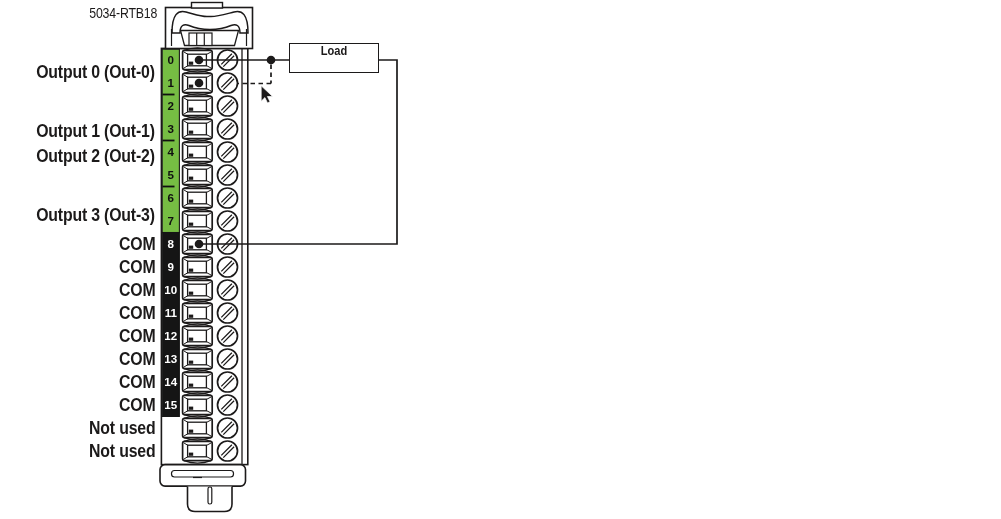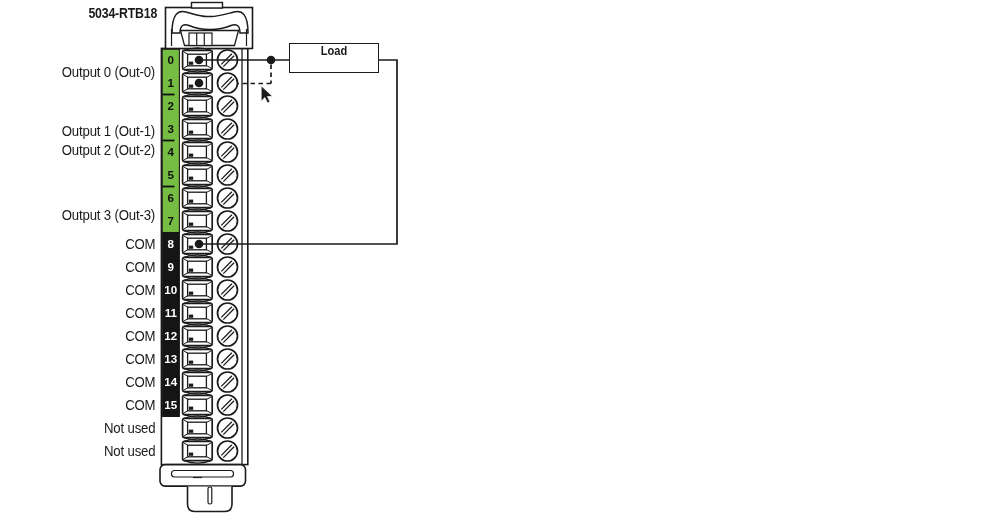--- a/index.html
+++ b/index.html
@@ -20,25 +20,25 @@
   .cond {
     display: inline-block; transform: scaleX(0.88);
     transform-origin: 100% 50%; white-space: nowrap;
   }
   .cond-c {
     display: block; transform: scaleX(0.88);
     transform-origin: 50% 50%; white-space: nowrap;
   }
   #page-title {
     position: absolute; top: 5px; right: 844px;
-    font-size: 14px; font-weight: 700; letter-spacing: -0.2px;
+    font-size: 14px; font-weight: 400; letter-spacing: -0.2px;
   }
   .lbl {
     position: absolute; right: 846px; height: 16px; line-height: 16px;
-    font-size: 15px; font-weight: 400; letter-spacing: -0.2px;
+    font-size: 18px; font-weight: 700; letter-spacing: -0.2px;
     text-align: right; white-space: nowrap;
   }
   #load-box {
     position: absolute; left: 289px; top: 43px; width: 90px; height: 30px;
     border: 1.7px solid var(--ink, #1c1a1a); background: #fff;
     display: flex; align-items: flex-start; justify-content: center;
     font-size: 12.6px; font-weight: 700;
   }
   #annotation {
     position: absolute; left: 253px; top: 100px; width: 130px;
@@ -301,21 +301,21 @@
     <path d="M261.2 85.8 L261.2 101.2 L264.9 97.6 L267.5 102.9 L270 101.7 L267.4 96.5 L272.6 96.5 Z" style="fill:var(--ink);stroke:#fff;stroke-width:0.7"></path>
   </svg>
 
   <div id="page-title">
     <span class="cond">5034-RTB18</span>
   </div>
 
   <div id="left-labels">
       <div class="lbl" style="top: 63.5px;"><span class="cond">Output 0 (Out-0)</span></div>
       <div class="lbl" style="top: 123px;"><span class="cond">Output 1 (Out-1)</span></div>
-      <div class="lbl" style="top: 142px;"><span class="cond">Output 2 (Out-2)</span></div>
+      <div class="lbl" style="top: 148px;"><span class="cond">Output 2 (Out-2)</span></div>
       <div class="lbl" style="top: 207px;"><span class="cond">Output 3 (Out-3)</span></div>
       <div class="lbl" style="top: 236px;"><span class="cond">COM</span></div>
       <div class="lbl" style="top: 259px;"><span class="cond">COM</span></div>
       <div class="lbl" style="top: 282px;"><span class="cond">COM</span></div>
       <div class="lbl" style="top: 305px;"><span class="cond">COM</span></div>
       <div class="lbl" style="top: 328px;"><span class="cond">COM</span></div>
       <div class="lbl" style="top: 351px;"><span class="cond">COM</span></div>
       <div class="lbl" style="top: 374px;"><span class="cond">COM</span></div>
       <div class="lbl" style="top: 397px;"><span class="cond">COM</span></div>
       <div class="lbl" style="top: 420px;"><span class="cond">Not used</span></div>

